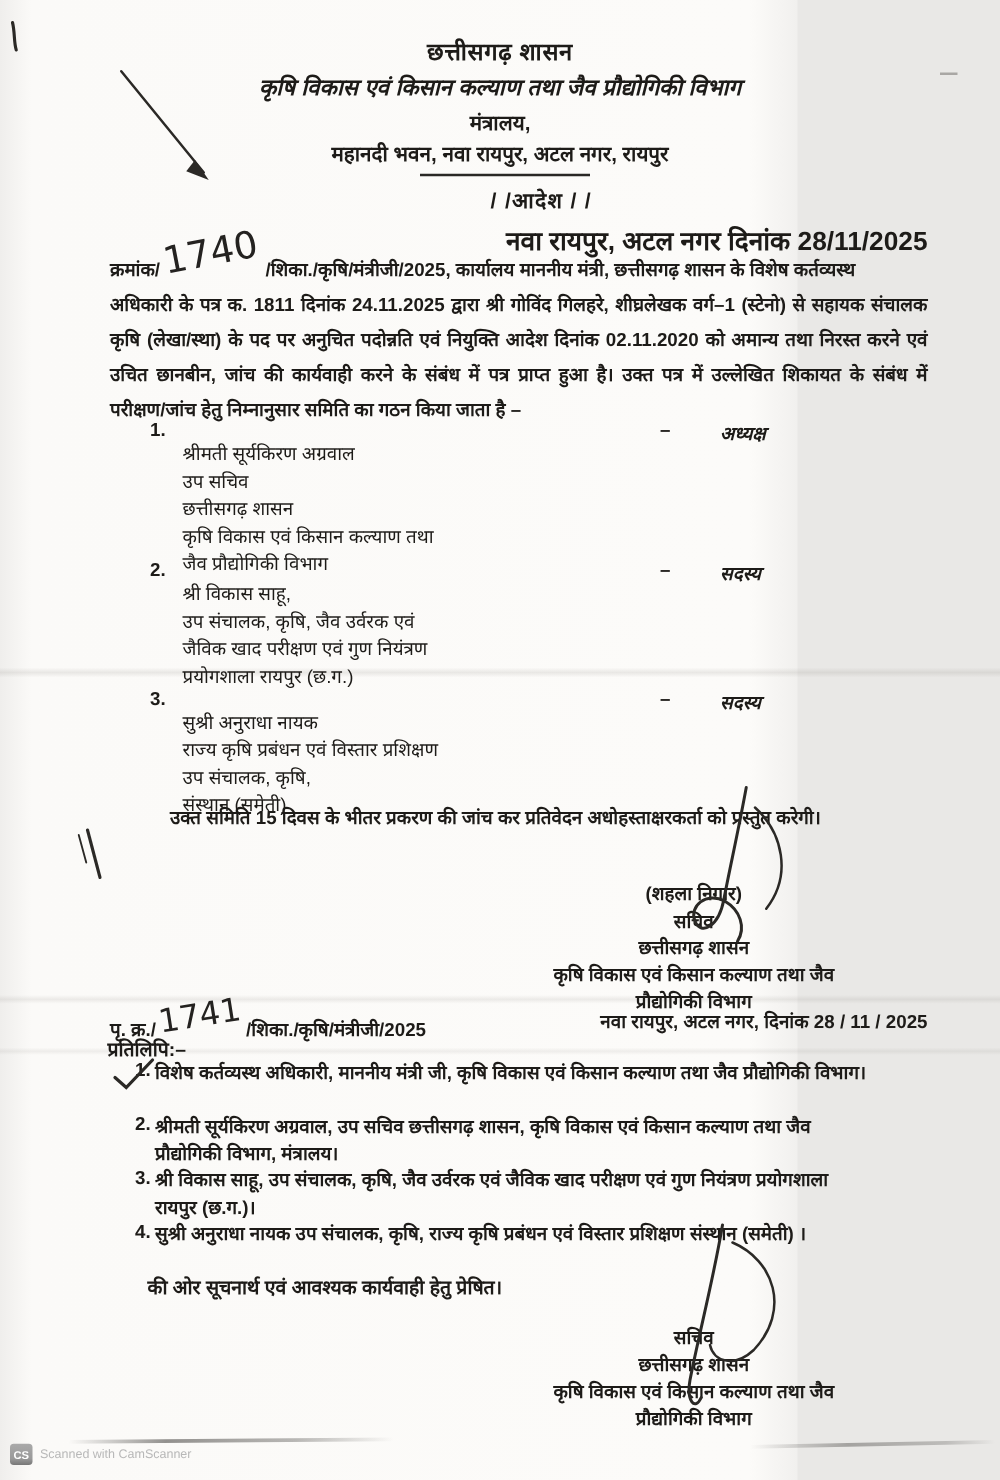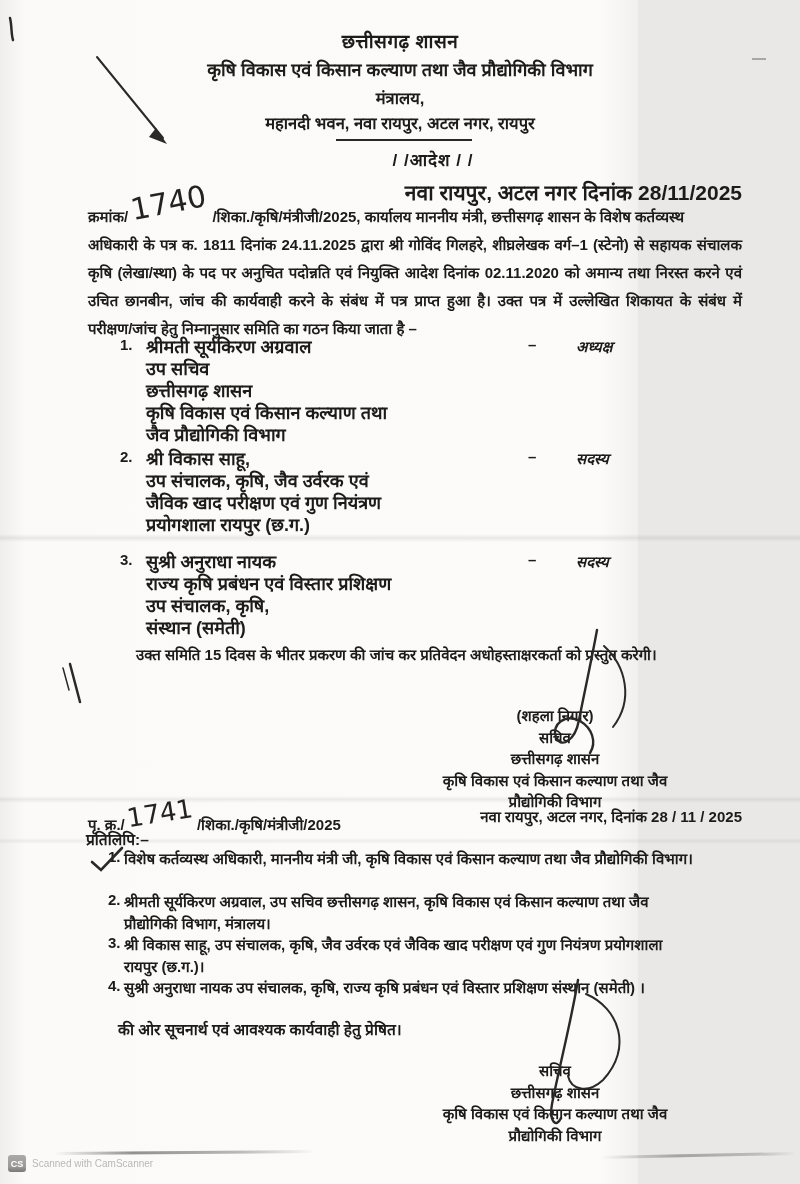--- a/index.html
+++ b/index.html
@@ -28,21 +28,21 @@
     text-align:justify;
   }
   .jline{display:block;text-align:justify;text-align-last:justify;white-space:normal;}
   .hand{
     font-family:"DejaVu Sans",sans-serif;
     font-weight:400;color:#242220;
     display:inline-block;
   }
   .c-item{position:absolute;left:120px;width:580px;}
   .c-num{position:absolute;left:0;top:0;font-size:15px;font-weight:600;}
-  .c-body{margin-left:26px;font-size:18px;font-weight:700;line-height:22px;}
+  .c-body{margin-left:26px;font-size:15px;font-weight:400;line-height:22px;margin-top:17px;}
   .c-dash{position:absolute;left:408px;top:0;font-size:15px;font-weight:700;}
   .c-role{position:absolute;left:456px;top:0;font-size:15px;font-weight:600;font-style:italic;}
   .closing{
     font-size:15px;font-weight:600;line-height:26px;width:648px;
     text-indent:48px;text-align:justify;
   }
   .sigblock{text-align:center;font-size:15px;font-weight:600;line-height:21.5px;}
   .refrow{font-size:15px;font-weight:600;white-space:nowrap;}
   .copylabel{font-size:15.5px;font-weight:700;}
   .e-item{position:absolute;left:108px;width:615px;}
@@ -77,21 +77,21 @@
     <path class="ink" d="M97,57 L163,138" stroke-width="2"></path>
     <path d="M156,128 L167,144 L149,137 Z" fill="#2b2926"></path>
     <path class="ink" d="M10,18 C12,26 11,34 13,40" stroke-width="2.5"></path>
   </svg>
   <svg style="left:0;top:0;" width="100" height="720" viewBox="0 0 100 720">
     <path class="ink" d="M70,664 L80,702" stroke-width="2.5"></path>
     <path class="ink" d="M63,668 L69,690" stroke-width="1.5"></path>
   </svg>
 
   <div class="abs center hdr1" style="left:0;top:28px;width:800px;">छत्तीसगढ़ शासन</div>
-  <div class="abs center hdr2" style="left:0;top:57px;width:800px;">कृषि विकास एवं किसान कल्याण तथा जैव प्रौद्योगिकी विभाग</div>
+  <div class="abs center hdr2" style="left:0;top:57px;width:800px;font-style:italic;">कृषि विकास एवं किसान कल्याण तथा जैव प्रौद्योगिकी विभाग</div>
   <div class="abs center hdr3" style="left:0;top:86px;width:800px;">मंत्रालय,</div>
   <div class="abs center hdr3" style="left:0;top:111px;width:800px;">महानदी भवन, नवा रायपुर, अटल नगर, रायपुर</div>
   <div class="abs divider" style="left:336px;top:139px;width:136px;"></div>
   <div class="abs center order-title" style="left:0;top:148px;width:800px;margin-left:33px;">/ /आदेश / /</div>
 
   <div class="abs dateline" style="left:0;top:178px;width:742px;text-align:right;">नवा रायपुर, अटल नगर दिनांक  28/11/2025</div>
 
   <div class="abs" style="left:88px;top:198px;width:654px;">
     <div class="para-line" style="white-space:normal;">
       <span>क्रमांक/</span><span class="hand" style="font-size:30px;transform:rotate(-11deg) translateY(-9px);margin:0 4px;">1740</span><span>/शिका./कृषि/मंत्रीजी/2025, कार्यालय माननीय मंत्री, छत्तीसगढ़ शासन के विशेष कर्तव्यस्थ</span>

